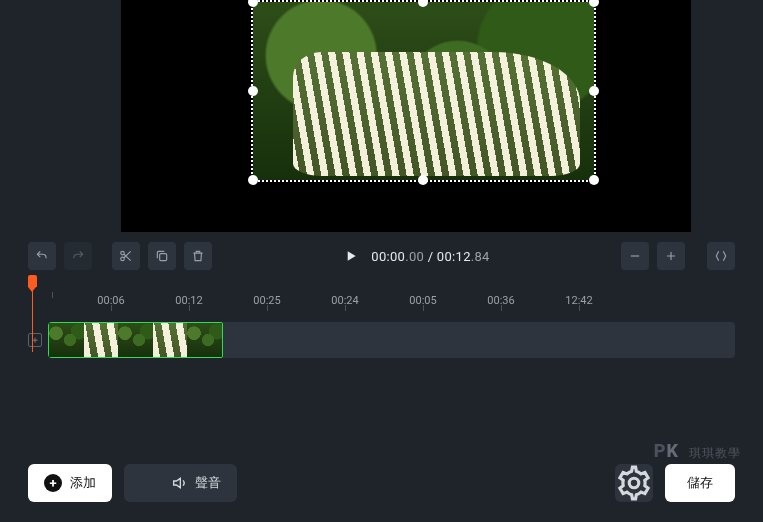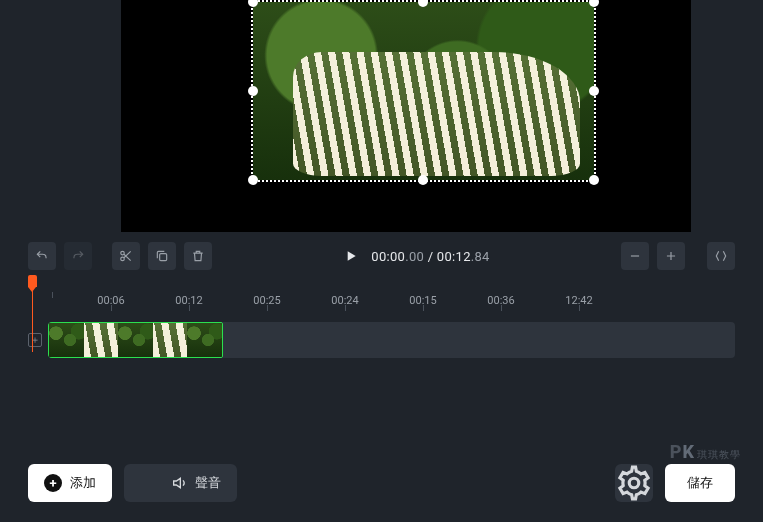--- a/index.html
+++ b/index.html
@@ -43,21 +43,21 @@
   .pill-white{background:#fff;color:#111;}
   .pill-dark{background:#2e343d;color:#d5d8dc;padding-left:47px;}
   .plus-circle{width:18px;height:18px;border-radius:50%;background:#111;color:#fff;display:flex;align-items:center;justify-content:center;font-size:13px;font-weight:700;}
   .pill svg{width:16px;height:16px;}
   .bb-spacer{flex:1;}
   .sq{width:38px;height:38px;border-radius:6px;background:#2e343d;display:flex;align-items:center;justify-content:center;color:#d5d8dc;cursor:pointer;}
   .save{height:38px;border-radius:6px;background:#fff;color:#111;padding:0 22px;font-size:13px;display:flex;align-items:center;cursor:pointer;}
 
   .watermark{position:absolute;right:22px;bottom:60px;font-weight:800;font-size:18px;letter-spacing:1px;color:#6f7884;opacity:.55;}
   .watermark .k{color:#9aa6b5;}
-  .watermark small{font-size:10px;font-weight:400;letter-spacing:1px;margin-left:2px;}
+  .watermark small{font-size:12px;font-weight:400;letter-spacing:1px;margin-left:10px;}
 
   
   .zebra-bg{background:
     repeating-linear-gradient(80deg,#f2ead7 0 7px,#2a2416 7px 14px),
     linear-gradient(#355a23,#1e3a12);
     background-blend-mode:screen;}
   .foliage{background:
     radial-gradient(circle at 20% 30%,#4d7a2a 0 18%,transparent 19%),
     radial-gradient(circle at 60% 50%,#3e6b22 0 22%,transparent 23%),
     radial-gradient(circle at 85% 25%,#2f5a18 0 20%,transparent 21%),
@@ -159,21 +159,21 @@
 <div class="timeline-wrap">
   <div class="playhead-knob"></div>
   <div class="playhead-line"></div>
 
   <div class="ruler">
     <div class="tick"><span></span></div>
     <div class="tick"><span>00:06</span></div>
     <div class="tick"><span>00:12</span></div>
     <div class="tick"><span>00:25</span></div>
     <div class="tick"><span>00:24</span></div>
-    <div class="tick"><span>00:15</span></div>
+    <div class="tick"><span>00:05</span></div>
     <div class="tick"><span>00:36</span></div>
     <div class="tick"><span>12:42</span></div>
   </div>
 
   <div class="tracks">
     <div class="track-nub">＋</div>
     <div class="track-row">
       <div class="track-clip">
         <div class="thumb foliage"></div>
         <div class="thumb zebra-bg"></div>

